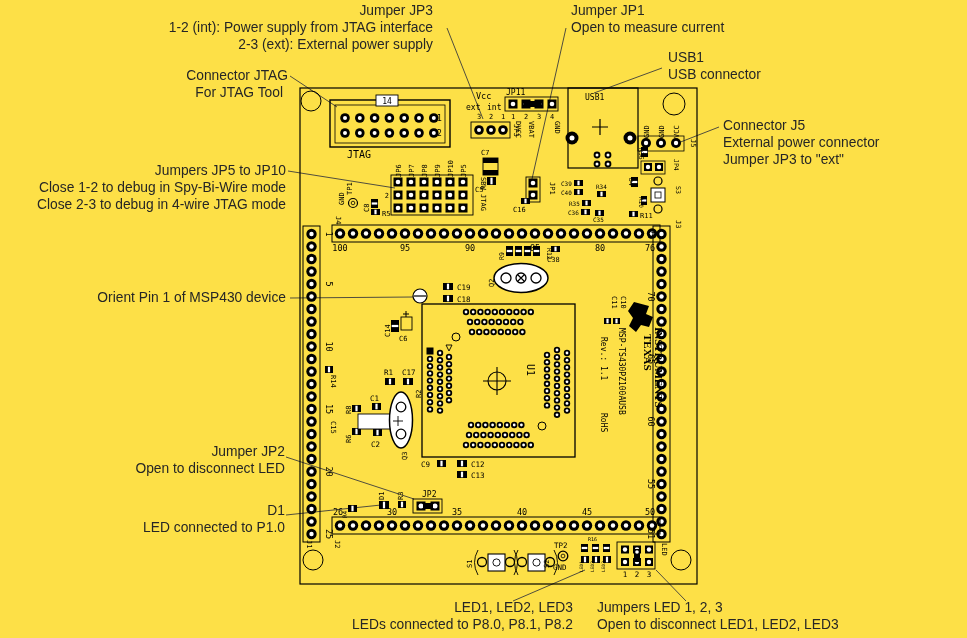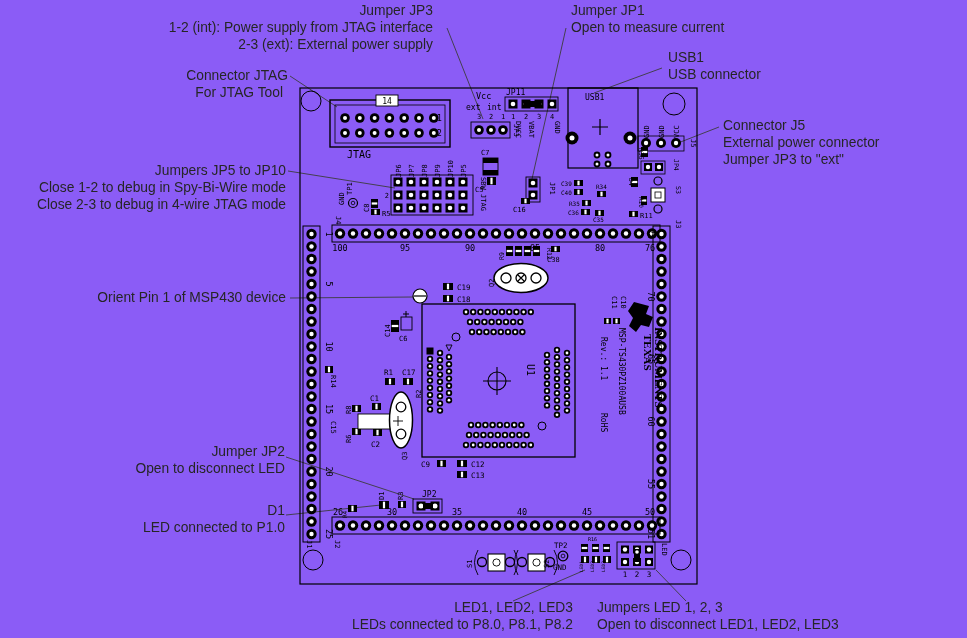--- a/index.html
+++ b/index.html
@@ -1,16 +1,16 @@
 <!DOCTYPE html>
 <html><head>
 <meta charset="utf-8">
 <style>
   html,body{margin:0;padding:0;background:#fff;}
-  .stage{position:relative;width:967px;height:638px;background:#8b5cf6;overflow:hidden;}
+  .stage{position:relative;width:967px;height:638px;background:#fde047;overflow:hidden;}
   .co{font-family:"Liberation Sans",sans-serif;font-size:13.8px;fill:#262626;}
   .sk{font-family:"DejaVu Sans Mono",monospace;fill:#000;}
   .ti{font-family:"Liberation Serif",serif;font-weight:bold;fill:#000;}
   .ld{stroke:#3c3c3c;stroke-width:0.9;fill:none;}
   .ol{fill:none;stroke:#000;}
   .wf{fill:#fff;stroke:#000;}
 </style>
 </head>
 <body>
 

